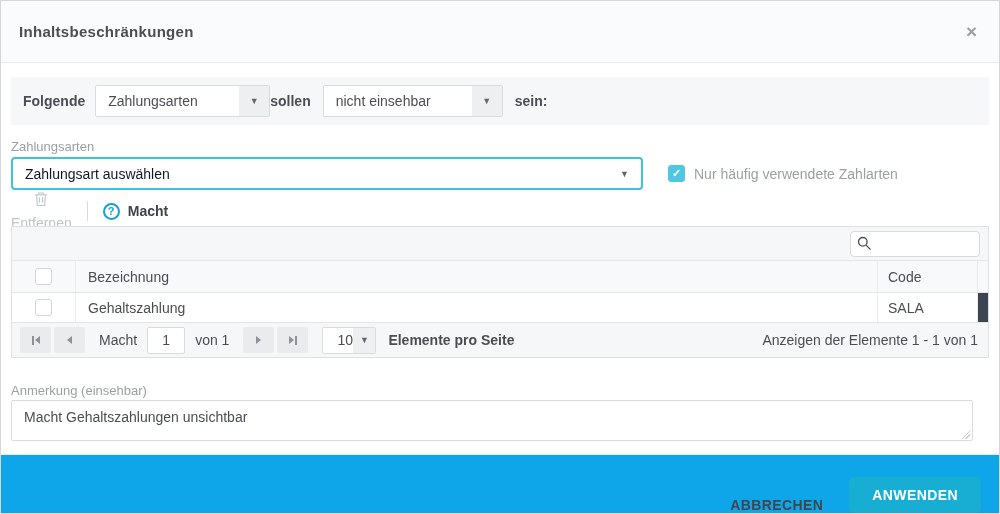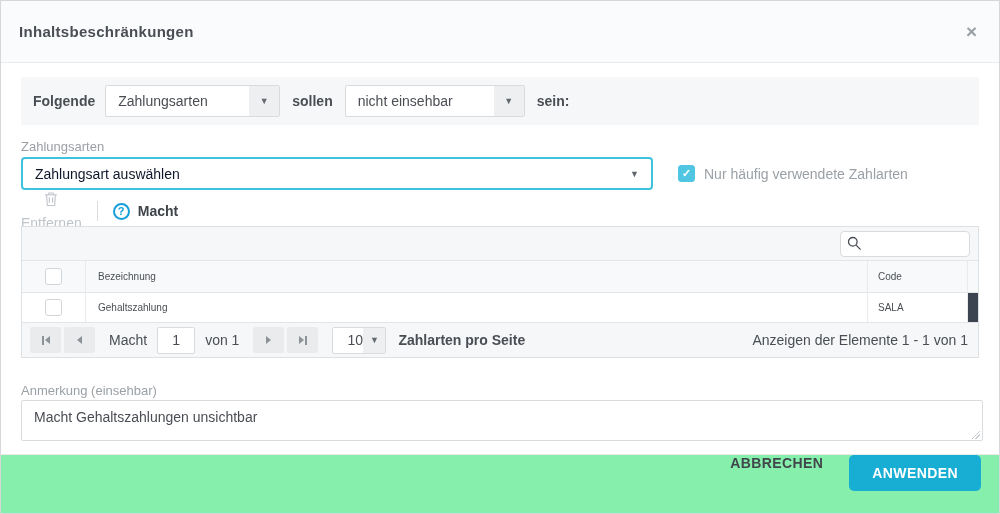--- a/index.html
+++ b/index.html
@@ -8,21 +8,21 @@
 
   .dialog { width:1000px; height:514px; background:#fff; border:1px solid #d5d8db;
             display:flex; flex-direction:column; overflow:hidden; }
 
   
   .titlebar { flex:0 0 62px; background:#fafbfc; border-bottom:1px solid #e9ebed;
               display:flex; align-items:center; justify-content:space-between; padding:0 22px 0 18px; }
   .title { font-size:15px; font-weight:bold; color:#4a4e54; letter-spacing:.3px; }
   .close { color:#9aa0a6; font-size:19px; line-height:1; cursor:pointer; font-weight:bold; }
 
-  .content { flex:1 1 auto; padding:0 20px; display:flex; flex-direction:column; }
+  .content { flex:1 1 auto; padding:0 10px; display:flex; flex-direction:column; }
 
   
   .band { margin-top:14px; height:48px; background:#f6f7f8; display:flex; align-items:center;
           padding:0 12px; font-size:14px; color:#4a4e54; flex:0 0 48px; }
   .band .lbl { font-weight:bold; white-space:nowrap; }
   .dd { height:32px; background:#fff; border:1px solid #d9dcdf; border-radius:2px;
         display:flex; align-items:center; overflow:hidden; cursor:pointer; }
   .dd-text { flex:1; padding:0 12px; font-size:14px; color:#4a4e54; white-space:nowrap; }
   .dd-btn { width:30px; align-self:stretch; background:#edeff1; display:flex; align-items:center;
             justify-content:center; color:#64696f; font-size:9px; }
@@ -49,21 +49,21 @@
   .help-badge { width:17px; height:17px; border:2px solid #169fd9; border-radius:50%; color:#169fd9;
                 font-size:11px; font-weight:bold; display:flex; align-items:center; justify-content:center; }
 
   
   .grid { margin-top:2px; border:1px solid #dee1e4; flex:0 0 132px; display:flex; flex-direction:column; }
   .grid-toolbar { height:34px; background:#f6f7f8; border-bottom:1px solid #e3e6e8;
                   display:flex; align-items:center; justify-content:flex-end; padding:0 8px; }
   .search { width:130px; height:26px; border:1px solid #d9dcdf; border-radius:4px; background:#fff;
             display:flex; align-items:center; padding:0 6px; gap:5px; }
   .search input { border:none; outline:none; flex:1; min-width:0; font:13px "Liberation Sans",sans-serif; color:#4a4e54; background:transparent; }
-  .g-row { display:flex; align-items:stretch; font-size:10px; color:#4a4e54; }
+  .g-row { display:flex; align-items:stretch; font-size:14px; color:#4a4e54; }
   .g-head { height:32px; background:#f8f9fa; border-bottom:1px solid #e3e6e8; }
   .g-data { height:29px; background:#fff; }
   .col-check { flex:0 0 64px; display:flex; align-items:center; justify-content:center; border-right:1px solid #e9ebed; }
   .col-name { flex:1 1 auto; display:flex; align-items:center; padding-left:12px; border-right:1px solid #e9ebed; }
   .col-code { flex:0 0 100px; display:flex; align-items:center; padding-left:10px; border-right:1px solid #e9ebed; }
   .col-sb { flex:0 0 10px; }
   .sb-thumb { width:10px; height:100%; background:#3c4451; cursor:pointer; }
 
   
   .pager { height:35px; background:#f6f7f8; border-top:1px solid #e3e6e8; display:flex; align-items:center;
@@ -87,21 +87,21 @@
 
   
   .note-label { margin-top:25px; font-size:13px; color:#9aa0a6; }
   .note-wrap { position:relative; margin-top:2px; width:962px; }
   .note-wrap textarea { width:100%; height:41px; border:1px solid #d9dcdf; border-radius:2px;
               padding:8px 12px; font:14px "Liberation Sans",sans-serif; color:#4a4e54; resize:none; outline:none; }
   .grip { position:absolute; right:3px; bottom:6px; width:9px; height:9px; cursor:nwse-resize;
           background:linear-gradient(135deg, transparent 0 52%, #c9cdd0 52% 60%, transparent 60% 72%, #c9cdd0 72% 80%, transparent 80%); }
 
   
-  .footer { flex:0 0 59px; border-top:1px solid #e7e9eb; background:#86efac; display:flex; align-items:flex-start;
+  .footer { flex:0 0 59px; border-top:1px solid #e7e9eb; background:#0ea5e9; display:flex; align-items:flex-end;
             justify-content:flex-end; gap:26px; padding:0 18px; }
   .btn-text { font-size:14px; font-weight:bold; color:#41464c; letter-spacing:.4px; background:none; border:none;
               cursor:pointer; font-family:"Liberation Sans",sans-serif; }
   .btn-primary { height:36px; padding:0 23px; background:#18aed4; color:#fff; border:none; border-radius:5px;
                  font-size:14px; font-weight:bold; letter-spacing:.4px; cursor:pointer; font-family:"Liberation Sans",sans-serif; }
 
   svg { display:block; }
 </style>
 </head>
 <body>
@@ -114,21 +114,21 @@
   </div>
 
   <div class="content">
 
     <div class="band">
       <span class="lbl">Folgende</span>
       <div class="dd" style="width:175px; margin-left:10px;">
         <span class="dd-text">Zahlungsarten</span>
         <span class="dd-btn">▼</span>
       </div>
-      <span class="lbl" style="margin-left:12px;">sollen</span>
+      <span class="lbl" style="">sollen</span>
       <div class="dd" style="width:180px; margin-left:12px;">
         <span class="dd-text">nicht einsehbar</span>
         <span class="dd-btn">▼</span>
       </div>
       <span class="lbl" style="margin-left:12px;">sein:</span>
     </div>
 
     <div class="field-label">Zahlungsarten</div>
     <div class="combo-row">
       <div class="combo">
@@ -214,21 +214,21 @@
           </div>
           <div class="pg-btn">
             <span class="tri-r"></span>
               <span class="bar"></span>
           </div>
         </div>
         <div class="dd pg-size">
           <span class="dd-text">10</span>
           <span class="dd-btn">▼</span>
         </div>
-        <span class="pg-size-label">Zahlarten pro Seite</span>
+        <span class="pg-size-label">Elemente pro Seite</span>
         <span class="pg-info">Anzeigen der Elemente 1 - 1 von 1</span>
       </div>
     </div>
 
     <div class="note-label">Anmerkung (einsehbar)</div>
     <div class="note-wrap">
       <textarea style="">Macht Gehaltszahlungen unsichtbar</textarea>
       <div class="grip"></div>
     </div>
 

